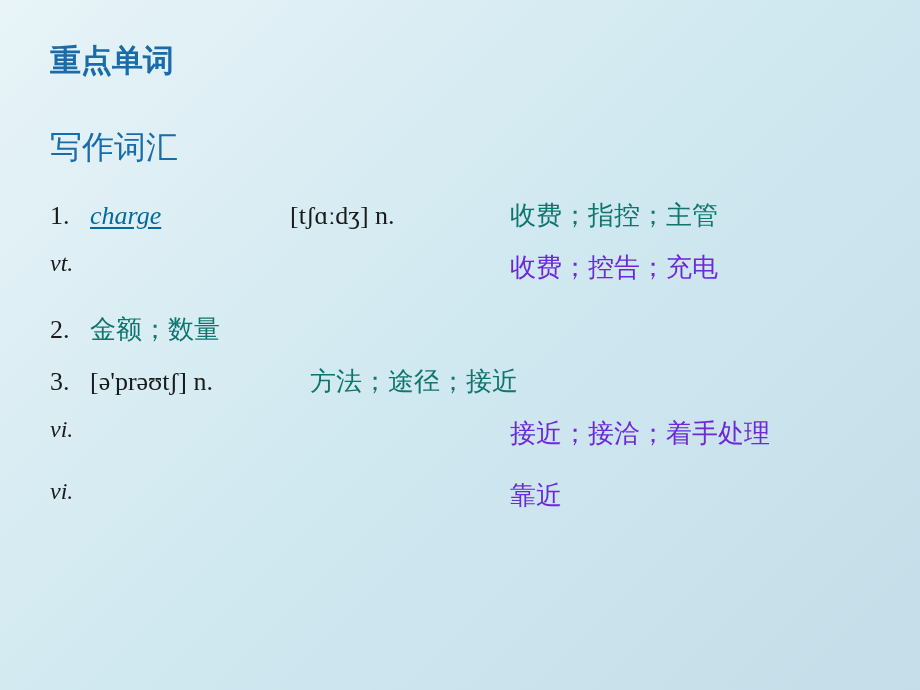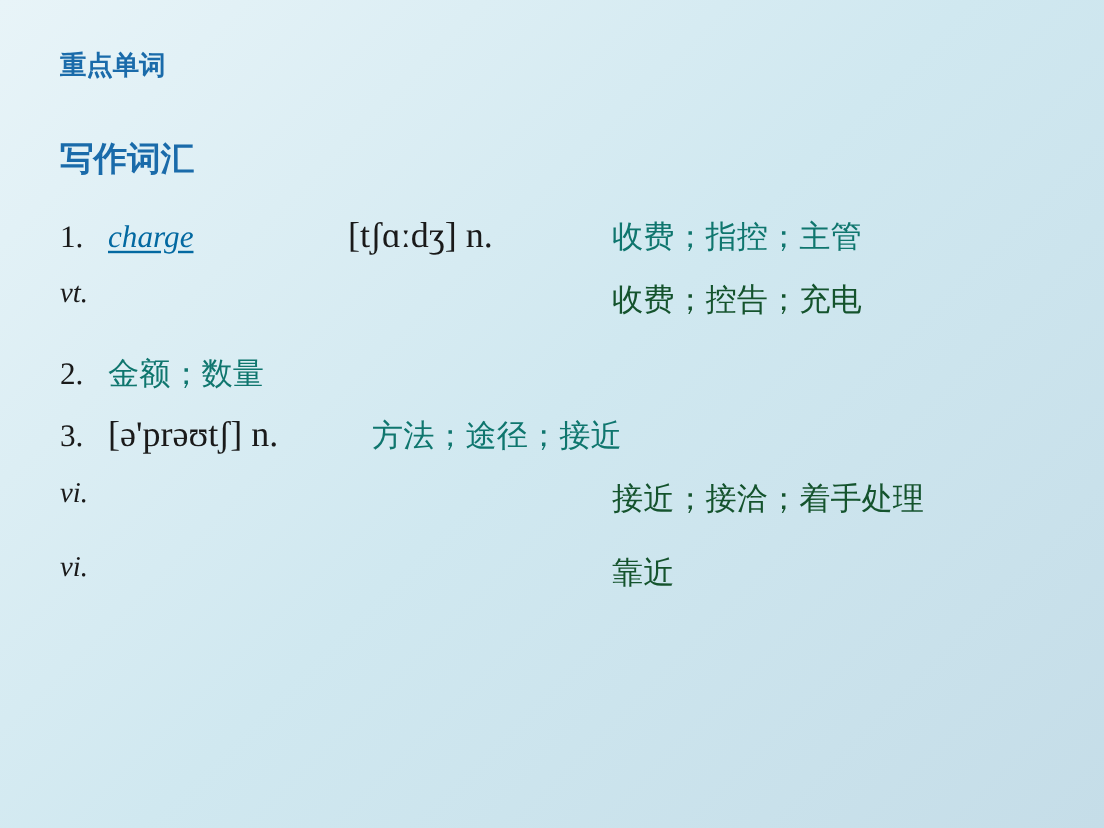--- a/index.html
+++ b/index.html
@@ -15,31 +15,31 @@
       font-family: "SimSun", "STSong", serif;
       overflow: hidden;
       position: relative;
     }
 
     .container {
       padding: 40px 50px;
     }
 
     .section-title {
-      font-size: 22px;
+      font-size: 31px;
       color: #1a6baa;
       font-weight: bold;
       margin-bottom: 4px;
       font-family: "Microsoft YaHei", "SimHei", sans-serif;
     }
 
     .section-subtitle {
-      font-size: 28px;
+      font-size: 32px;
       color: #1a6baa;
-      font-weight: bold;
+      font-weight: normal;
       margin-bottom: 28px;
       font-family: "Microsoft YaHei", "SimHei", sans-serif;
       margin-top: 44px;
     }
 
     .vocab-entry {
       display: flex;
       align-items: baseline;
       margin-bottom: 0px;
       min-height: 52px;
@@ -58,21 +58,21 @@
       color: #0369a1;
       text-decoration: underline;
       text-underline-offset: 3px;
       width: 200px;
       flex-shrink: 0;
       font-family: "Times New Roman", serif;
       font-style: italic;
     }
 
     .entry-phonetic {
-      font-size: 30px;
+      font-size: 26px;
       color: #1a1a1a;
       width: 220px;
       flex-shrink: 0;
       font-family: "Times New Roman", serif;
     }
 
     .entry-meaning {
       font-size: 26px;
       color: #0f766e;
       font-family: "Microsoft YaHei", "SimHei", sans-serif;
@@ -99,21 +99,21 @@
       flex-shrink: 0;
     }
 
     .entry-pos-phonetic-spacer {
       width: 220px;
       flex-shrink: 0;
     }
 
     .entry-pos-meaning {
       font-size: 26px;
-      color: #14532d;
+      color: #6d28d9;
       font-family: "Microsoft YaHei", "SimHei", sans-serif;
     }
 
     .spacer-row {
       height: 10px;
     }
   </style>
 </head>
 <body>
 

